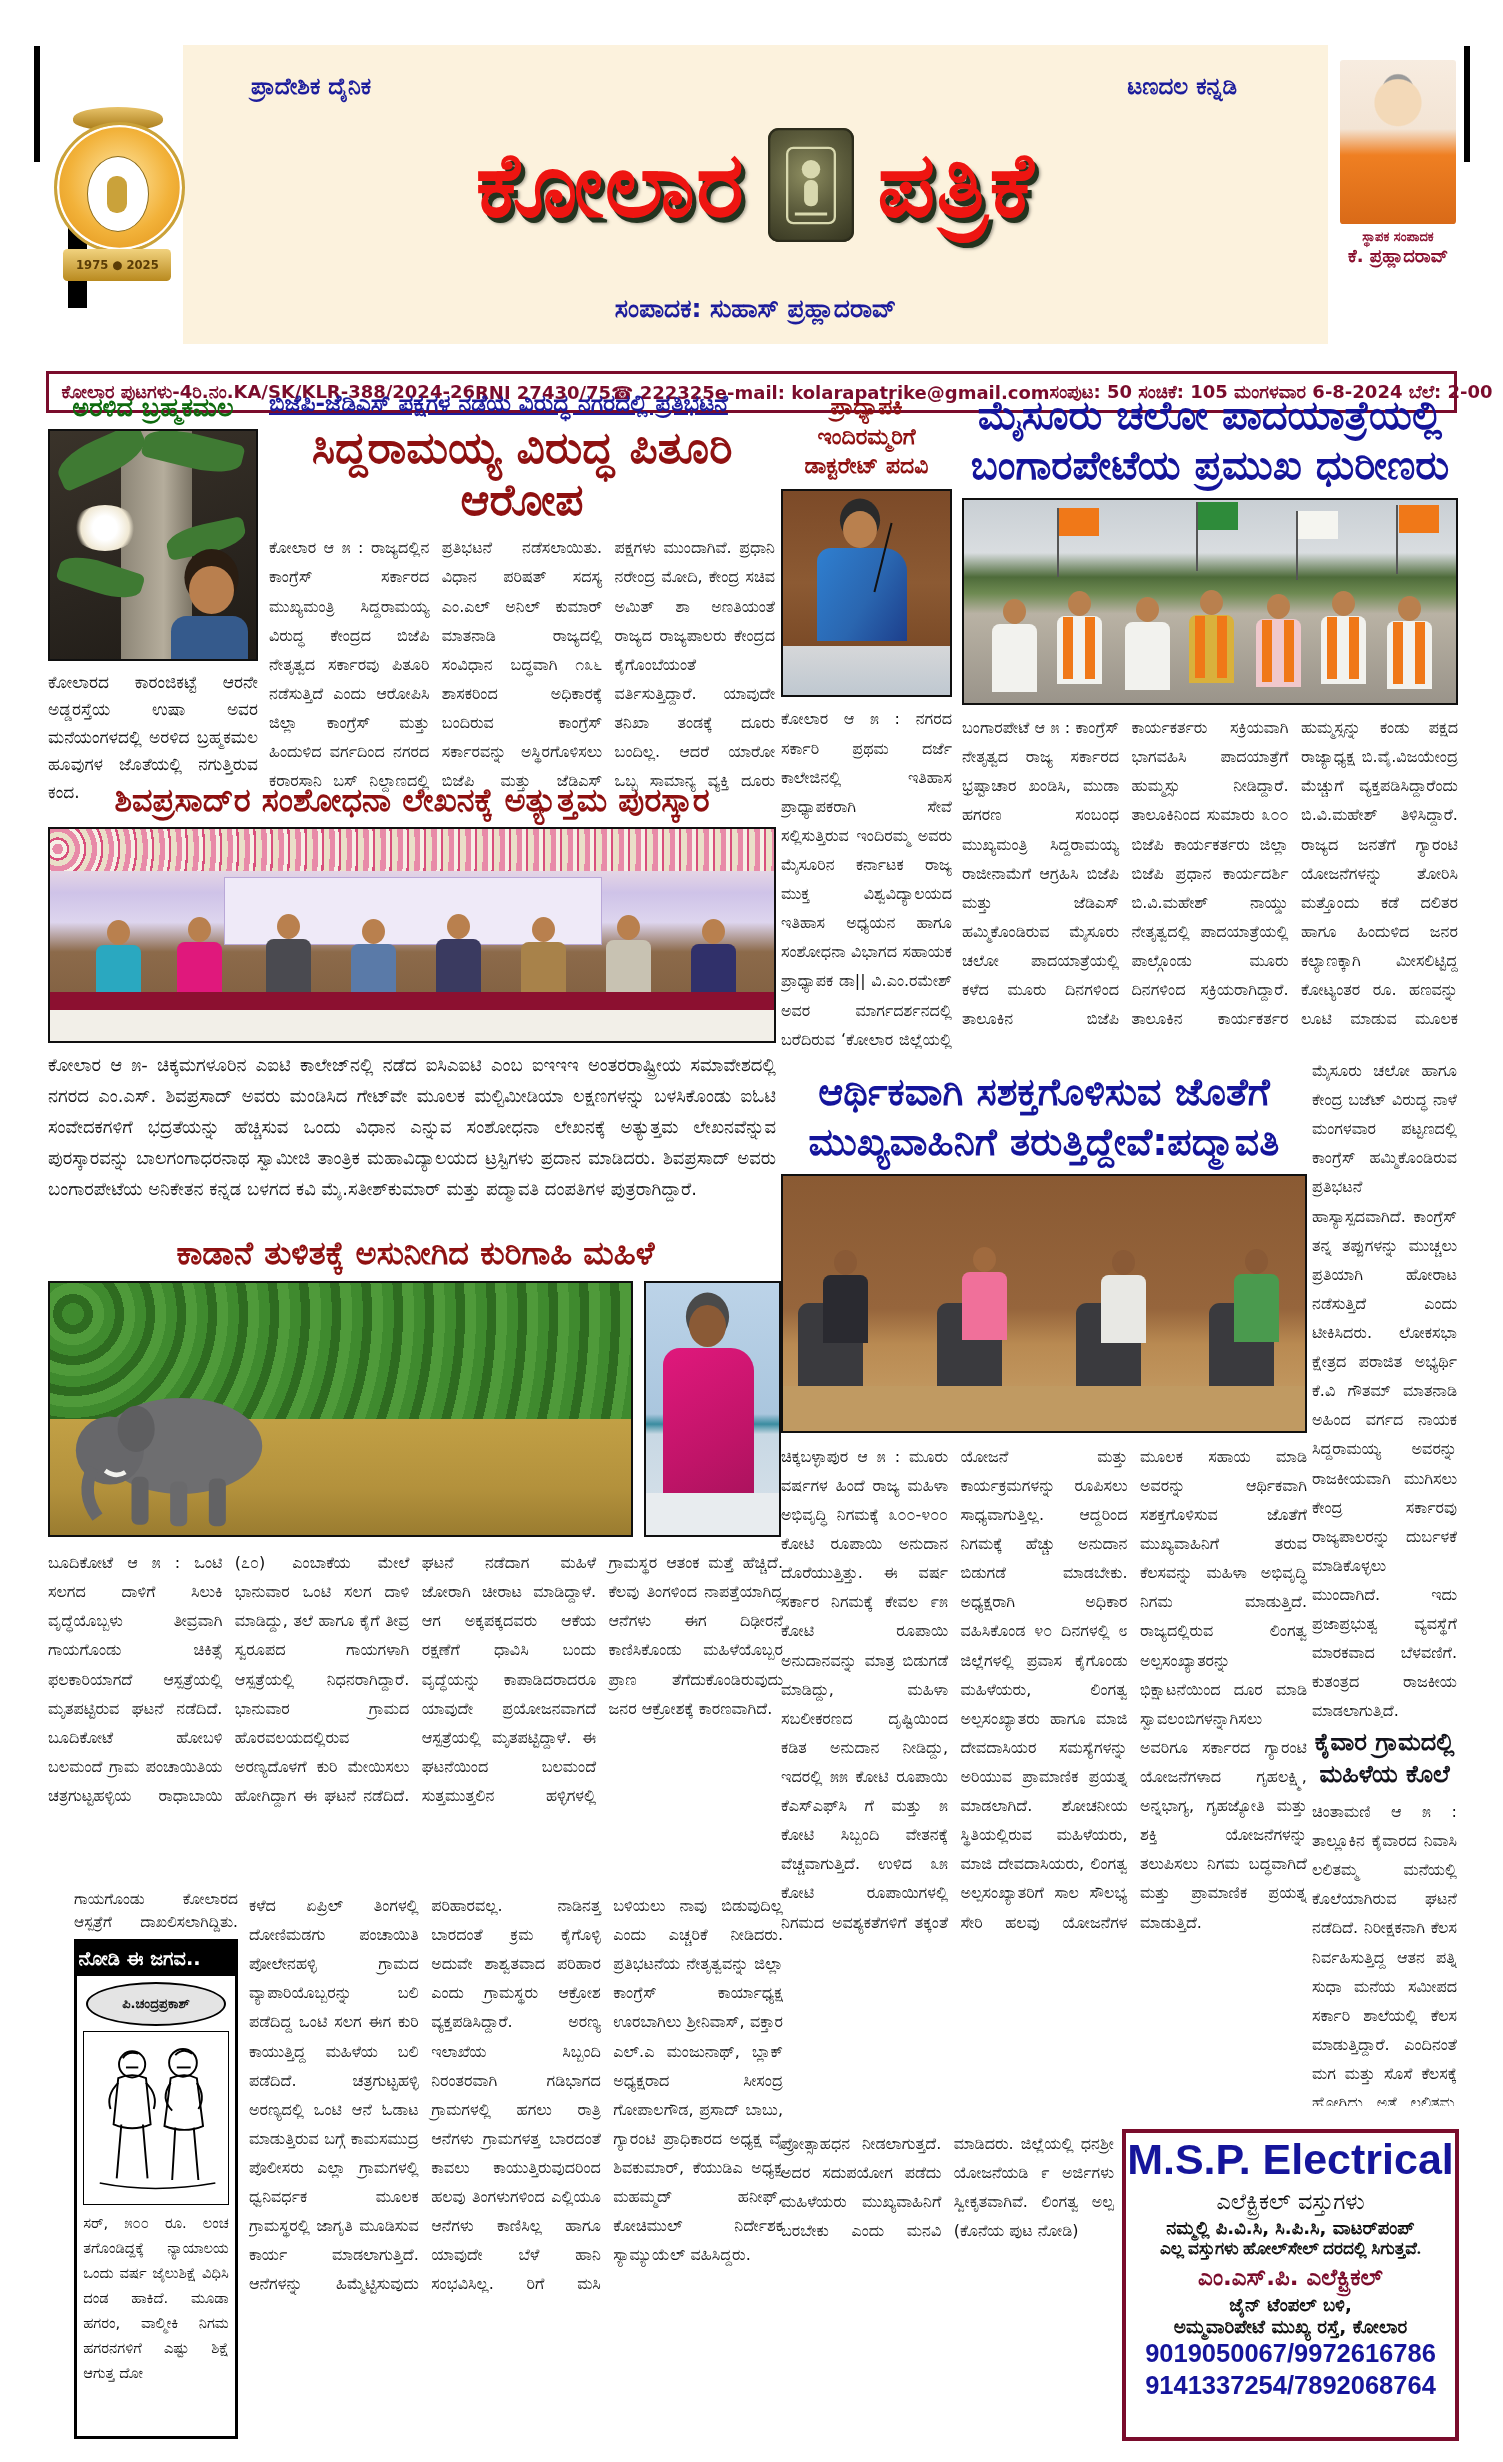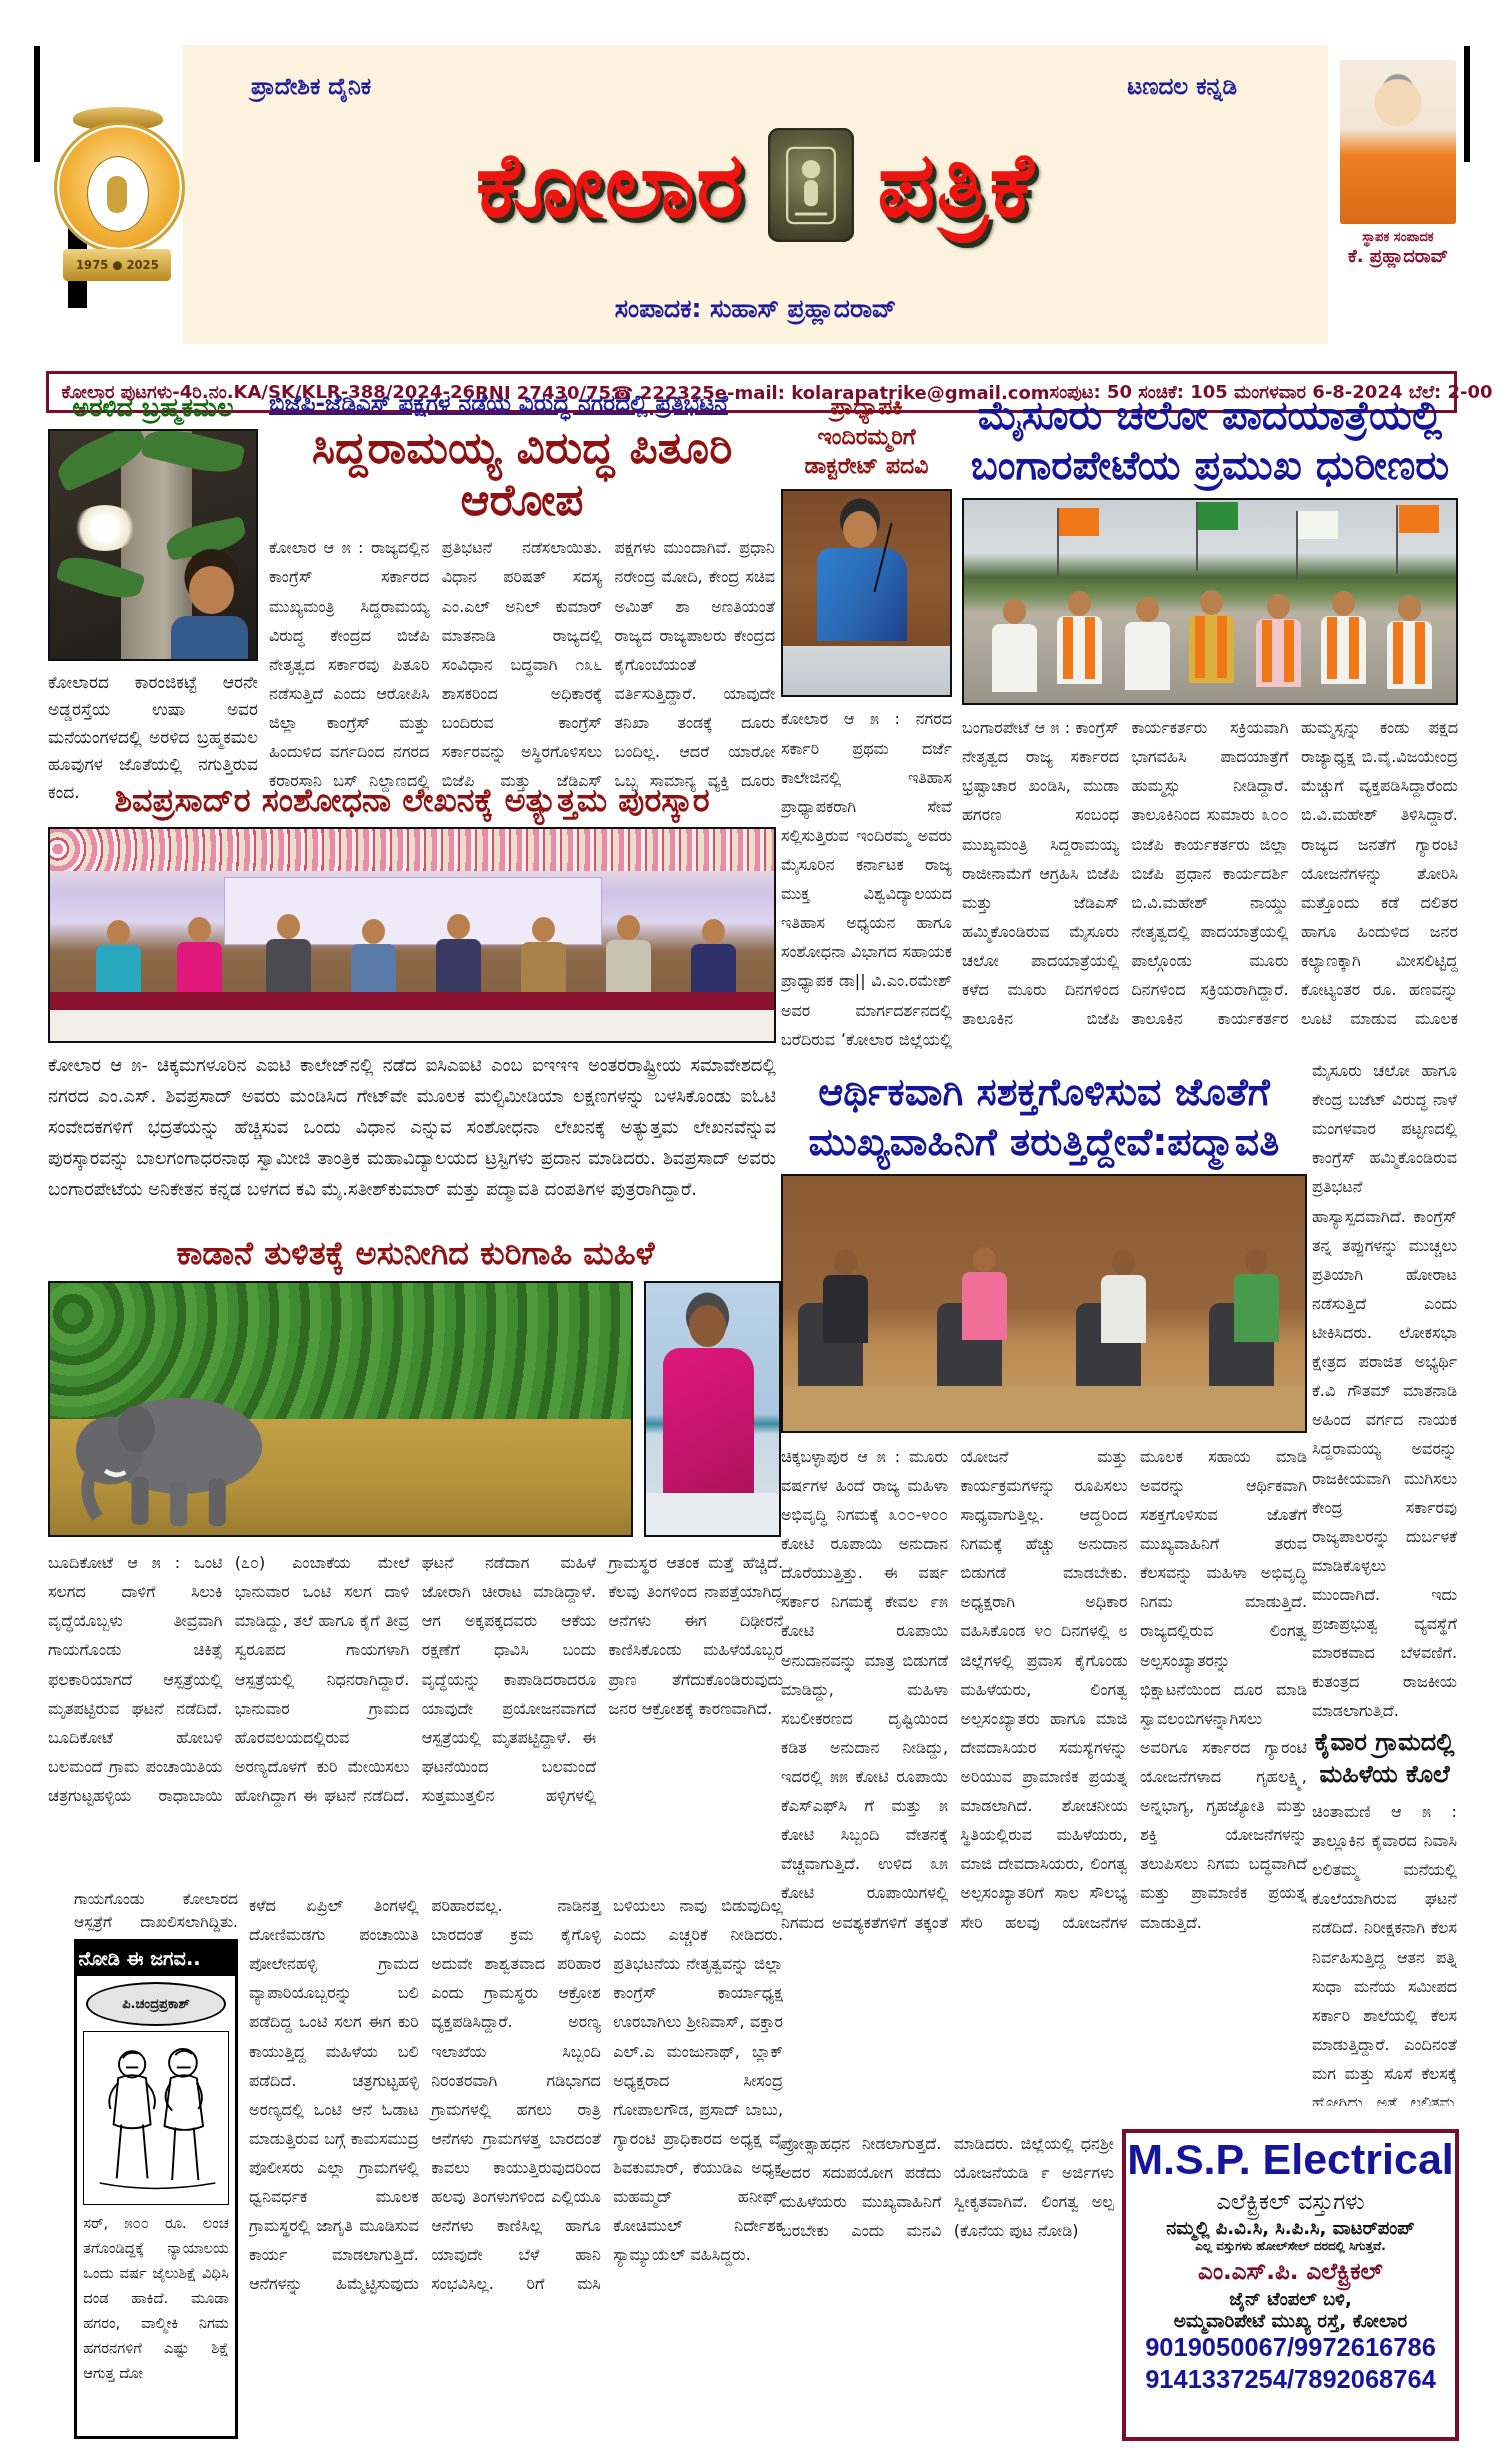--- a/index.html
+++ b/index.html
@@ -120,21 +120,21 @@
       background:#e4e4e4;display:flex;align-items:center;justify-content:center;
       font-size:13px;font-weight:bold;}
   .cartoon .draw{margin:0 auto;width:92%;height:174px;border:1.5px solid #000;box-sizing:border-box;}
   .cartoon .cap{padding:6.2px 6.2px 0;font-size:14.7px;line-height:1.7;text-align:justify;font-weight:500;}
   
   .ad{left:1122px;top:2129px;width:337px;height:312px;border:4.6px solid #7a0c2c;box-sizing:border-box;
       background:#fff;text-align:center;padding-top:3.1px;}
   .ad .t1{font-family:"Liberation Sans",sans-serif;font-size:43px;font-weight:bold;color:#15159b;line-height:1.1;}
   .ad .t2{font-size:22.4px;font-weight:normal;margin-top:4.6px;}
   .ad .t3{font-size:18px;font-weight:bold;margin-top:3.1px;}
-  .ad .t4{font-size:12px;font-weight:bold;}
+  .ad .t4{font-size:17px;font-weight:bold;font-family:Liberation Serif, serif;}
   .ad .t5{font-size:23px;font-weight:bold;color:#7a0c2c;margin-top:4.6px;}
   .ad .t6{font-size:18px;font-weight:bold;margin-top:3.1px;}
   .ad .t7{font-size:18.5px;font-weight:bold;}
   .ad .ph{font-family:"Liberation Sans",sans-serif;font-size:25.5px;font-weight:bold;color:#15159b;line-height:1.25;}
 </style>
 </head>
 <body>
 
 <div id="page">
 

